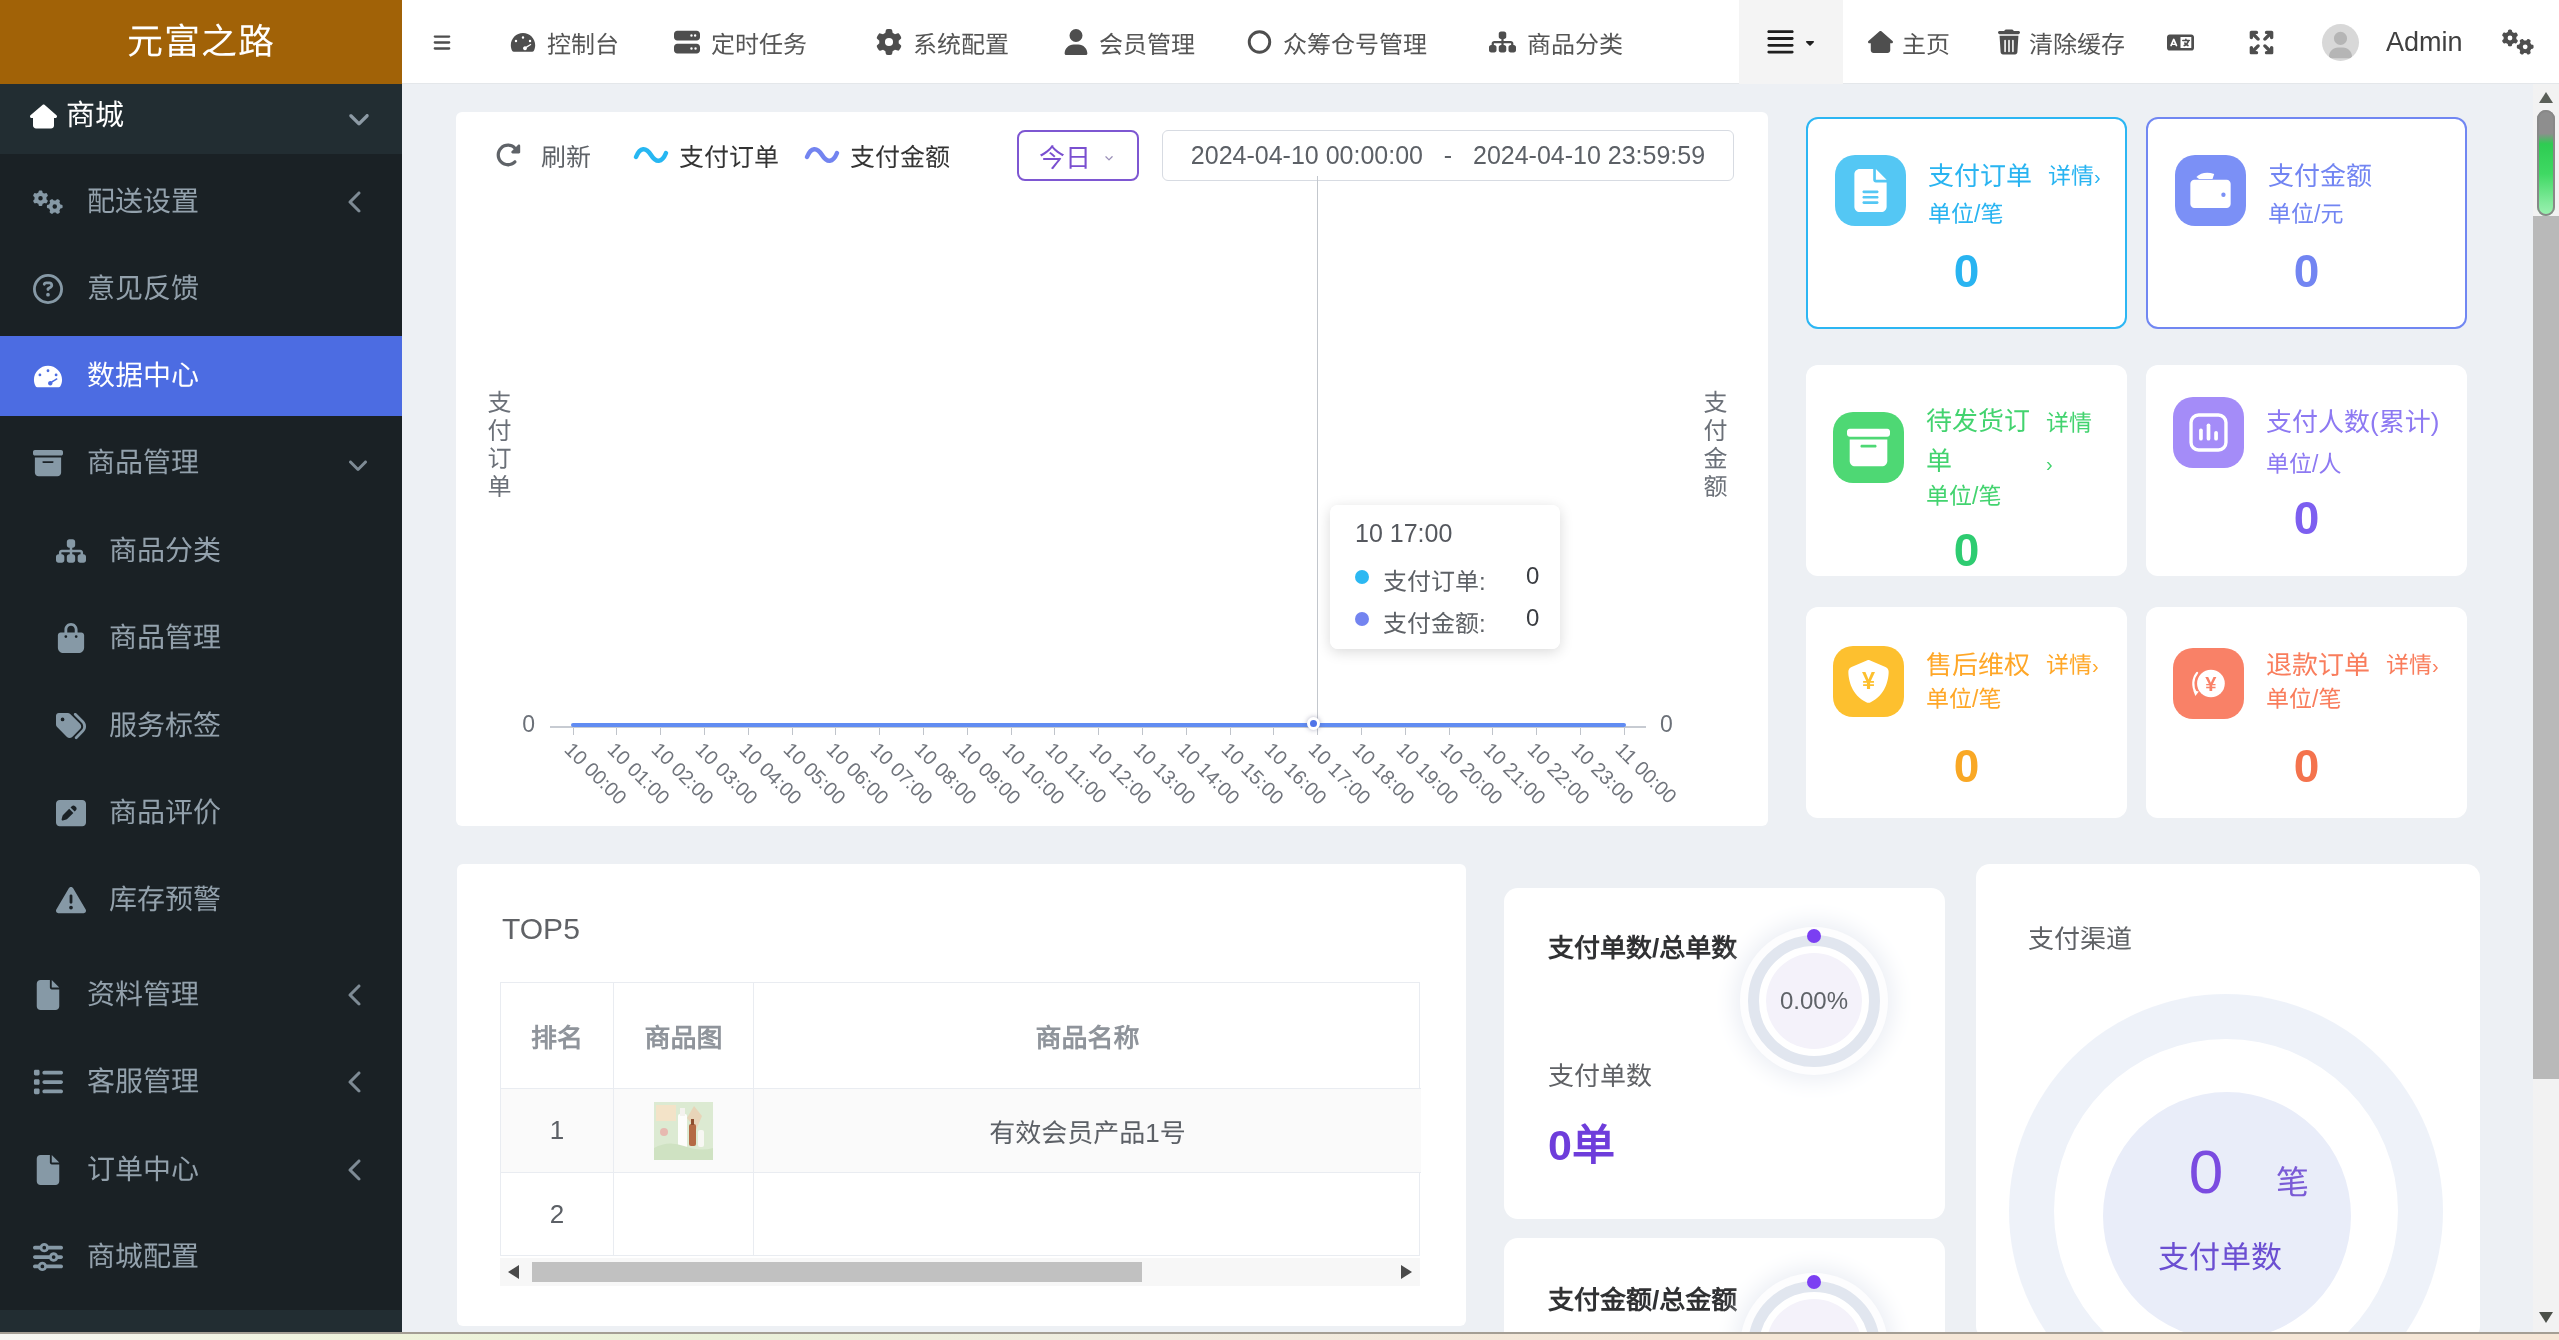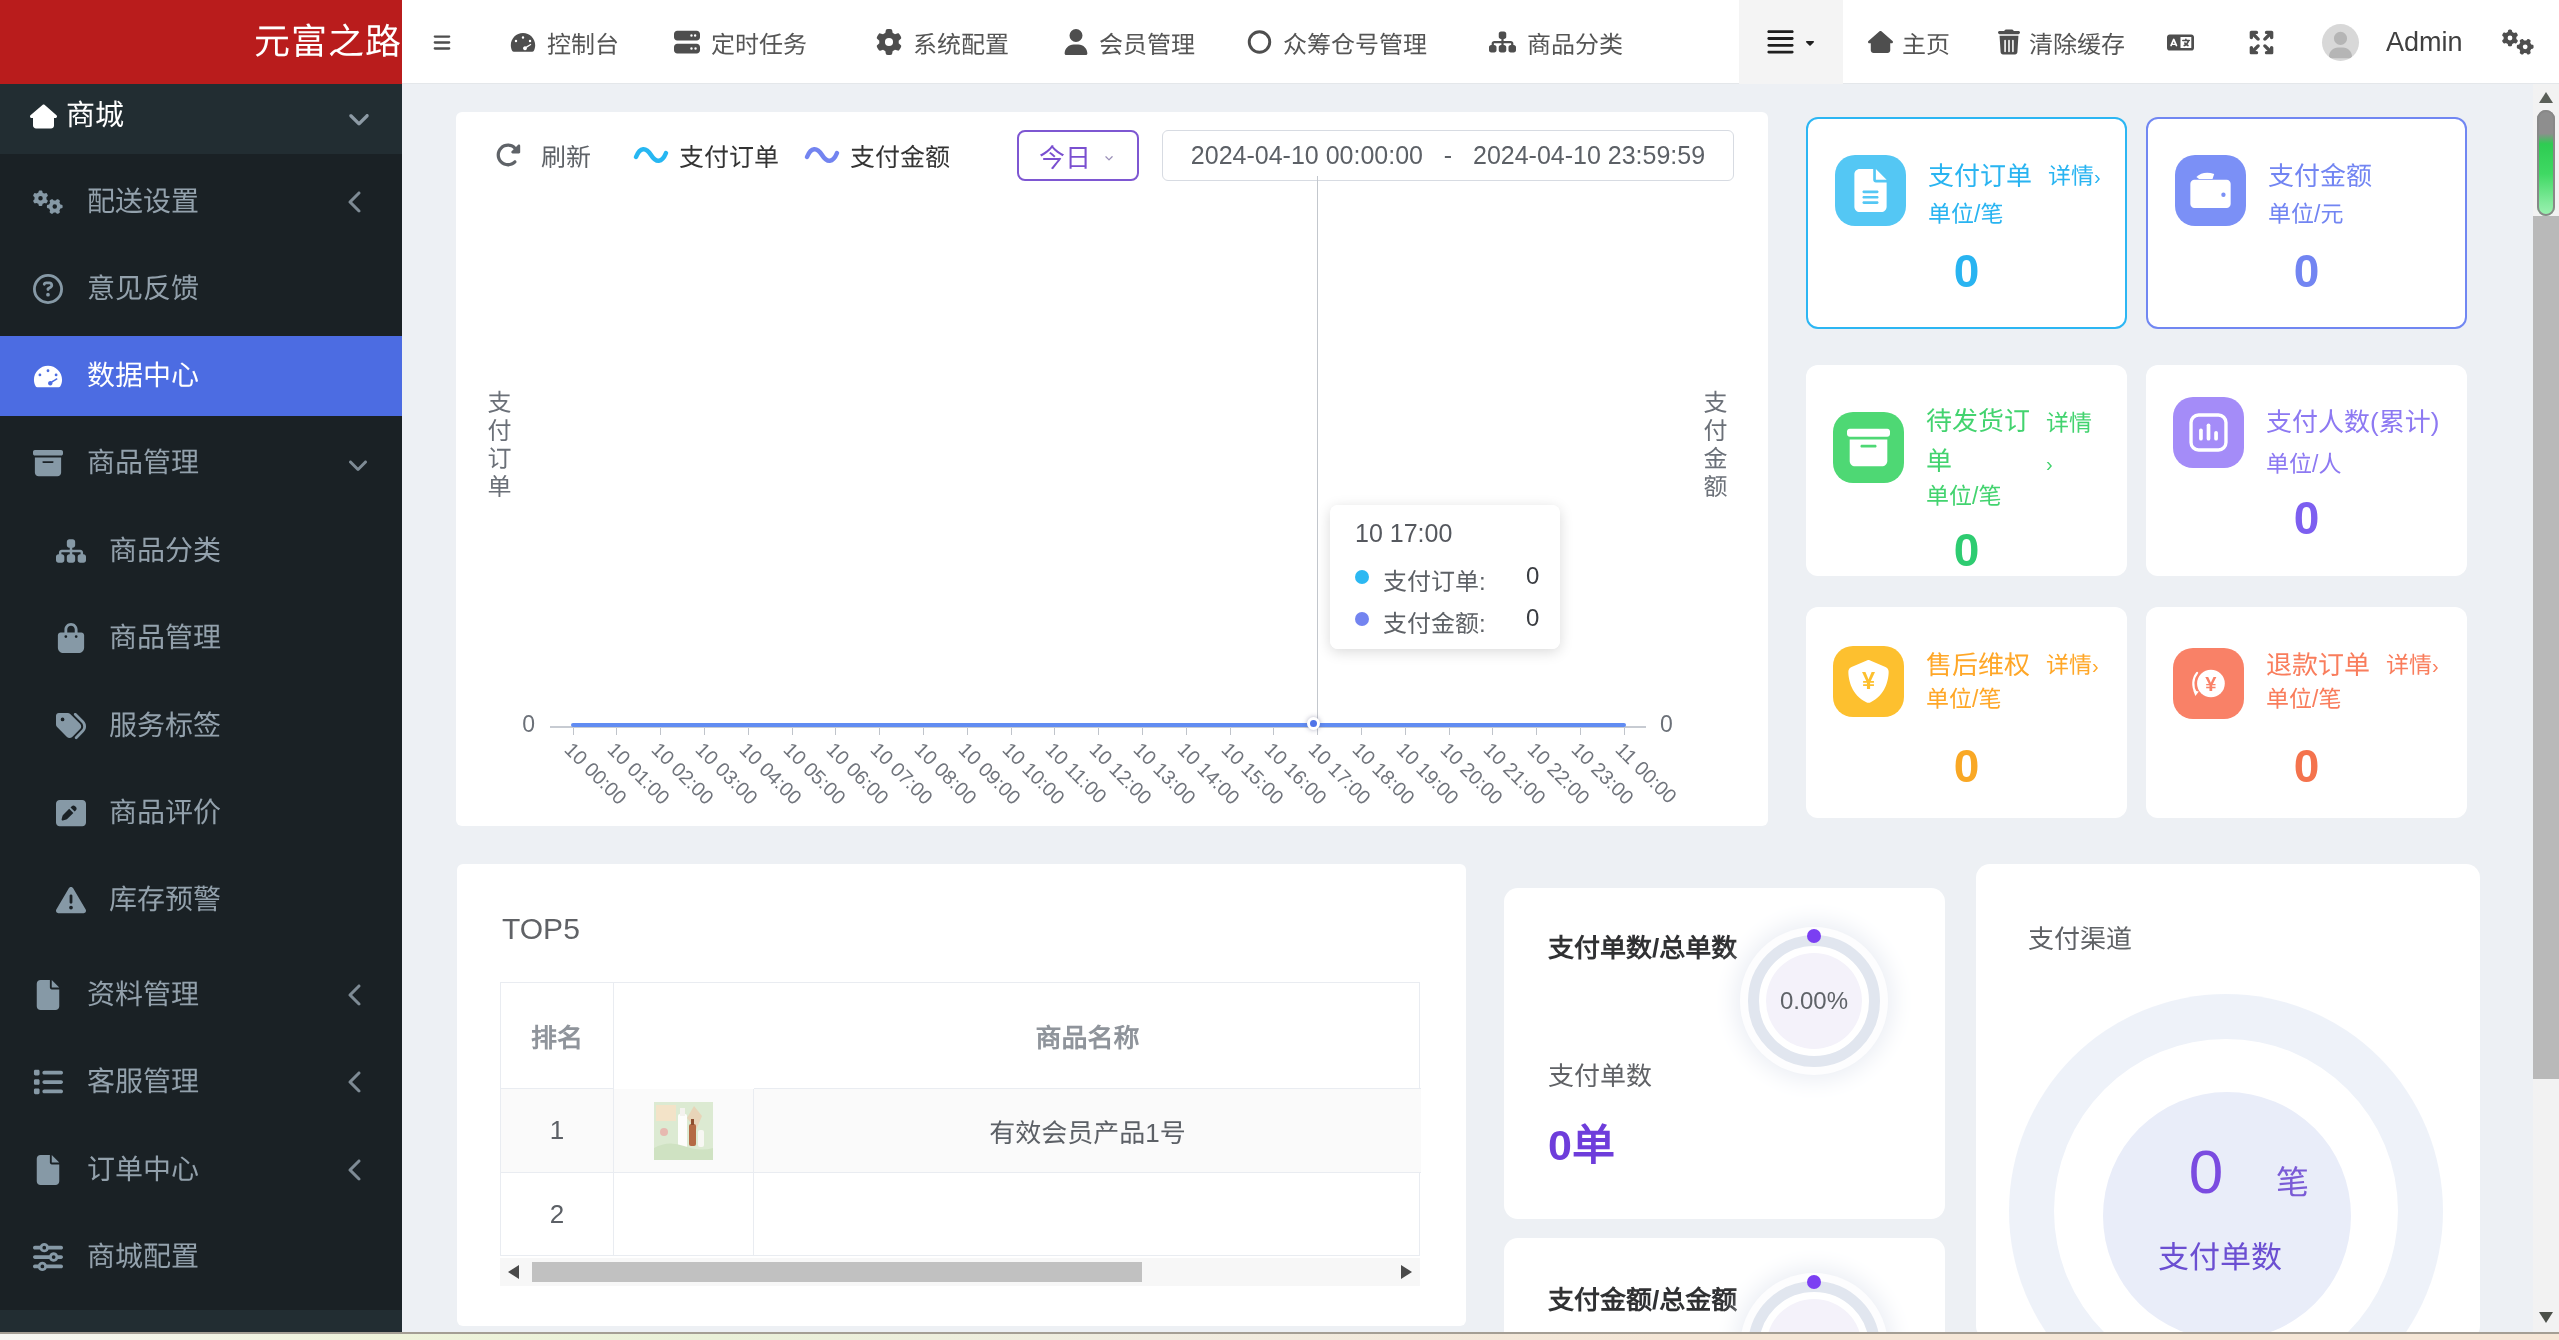--- a/index.html
+++ b/index.html
@@ -1,22 +1,22 @@
 <!DOCTYPE html>
 <html lang="zh-CN"><head>
 <meta charset="utf-8">
 <style>
   * { margin:0; padding:0; box-sizing:border-box; }
   html,body { width:2559px; height:1340px; overflow:hidden; }
   body { font-family:"Liberation Sans",sans-serif; background:#edf0f4; position:relative; }
   .abs { position:absolute; }
   
   #sidebar { position:absolute; left:0; top:0; width:402px; height:1340px; background:#222d32; }
-  #sb-title { position:absolute; left:0; top:0; width:402px; height:84px; background:#b91c1c; color:#fff;
-    font-size:36px; line-height:84px; text-align:right; letter-spacing:1px; }
+  #sb-title { position:absolute; left:0; top:0; width:402px; height:84px; background:#a16207; color:#fff;
+    font-size:36px; line-height:84px; text-align:center; letter-spacing:1px; }
   #sb-shop { position:absolute; left:0; top:84px; width:402px; height:70px; background:#222d32; color:#ffffff; font-size:29px; }
   #sb-tree { position:absolute; left:0; top:154px; width:402px; height:1156px; background:#1a2125; }
   .mi { position:absolute; left:0; width:402px; height:80px; color:#93a1ac; font-size:28px; }
   .mi .txt { position:absolute; left:71px; top:0; line-height:80px;margin-left:16px; }
   .mi .ic { position:absolute; left:33px; top:25px; width:30px; height:30px; }
   .mi.sub .ic { left:56px; }
   .mi.sub .txt { left:93px; }
   .mi .chev { position:absolute; right:32px; top:26px; width:28px; height:28px; color:#7e8b95; }
   .mi.active { background:#4c6ce2; color:#fff; }
   svg.fic { display:block; width:100%; height:100%; }
@@ -443,20 +443,21 @@
   <div class="dt" style="left:240px;top:39px;color:#f97d5c;">详情<span style="font-size:20px;">›</span></div>
   <div class="t2" style="top:73px;color:#f97d5c;">单位/笔</div>
   <div class="bignum" style="top:132px;color:#f4734d;">0</div>
 </div>
 
 <div class="card" id="top5">
   <div class="abs" style="left:45px;top:48px;font-size:30px;color:#606266;">TOP5</div>
   <div class="abs" style="left:43px;top:118px;width:920px;height:274px;border:1px solid #e9ecf1;">
 
     <div class="abs" style="left:0;top:0;width:113px;height:106px;border-right:1px solid #e9ecf1;border-bottom:1px solid #e9ecf1;display:flex;align-items:center;justify-content:center;font-size:26px;font-weight:bold;color:#8f949b;">排名</div>
+    <div class="abs" style="left:113px;top:0;width:140px;height:106px;border-right:1px solid #e9ecf1;border-bottom:1px solid #e9ecf1;display:flex;align-items:center;justify-content:center;font-size:26px;font-weight:bold;color:#8f949b;">商品图</div>
     <div class="abs" style="left:253px;top:0;width:667px;height:106px;border-bottom:1px solid #e9ecf1;display:flex;align-items:center;justify-content:center;font-size:26px;font-weight:bold;color:#8f949b;">商品名称</div>
 
     <div class="abs" style="left:0;top:106px;width:920px;height:84px;background:#fafafa;"></div>
     <div class="abs" style="left:0;top:106px;width:113px;height:84px;border-right:1px solid #e9ecf1;border-bottom:1px solid #e9ecf1;display:flex;align-items:center;justify-content:center;font-size:26px;color:#5c6066;">1</div>
     <div class="abs" style="left:113px;top:106px;width:140px;height:84px;border-right:1px solid #e9ecf1;border-bottom:1px solid #e9ecf1;"></div>
     <div class="abs" style="left:253px;top:106px;width:667px;height:84px;border-bottom:1px solid #e9ecf1;display:flex;align-items:center;justify-content:center;font-size:26px;color:#5c6066;">有效会员产品1号</div>
 
     <svg class="abs" style="left:153px;top:119px;width:59px;height:58px;" viewBox="0 0 59 58">
       <rect width="59" height="58" fill="#dcead2"></rect>
       <rect x="2" y="3" width="20" height="16" fill="#f3e3c8"></rect>

